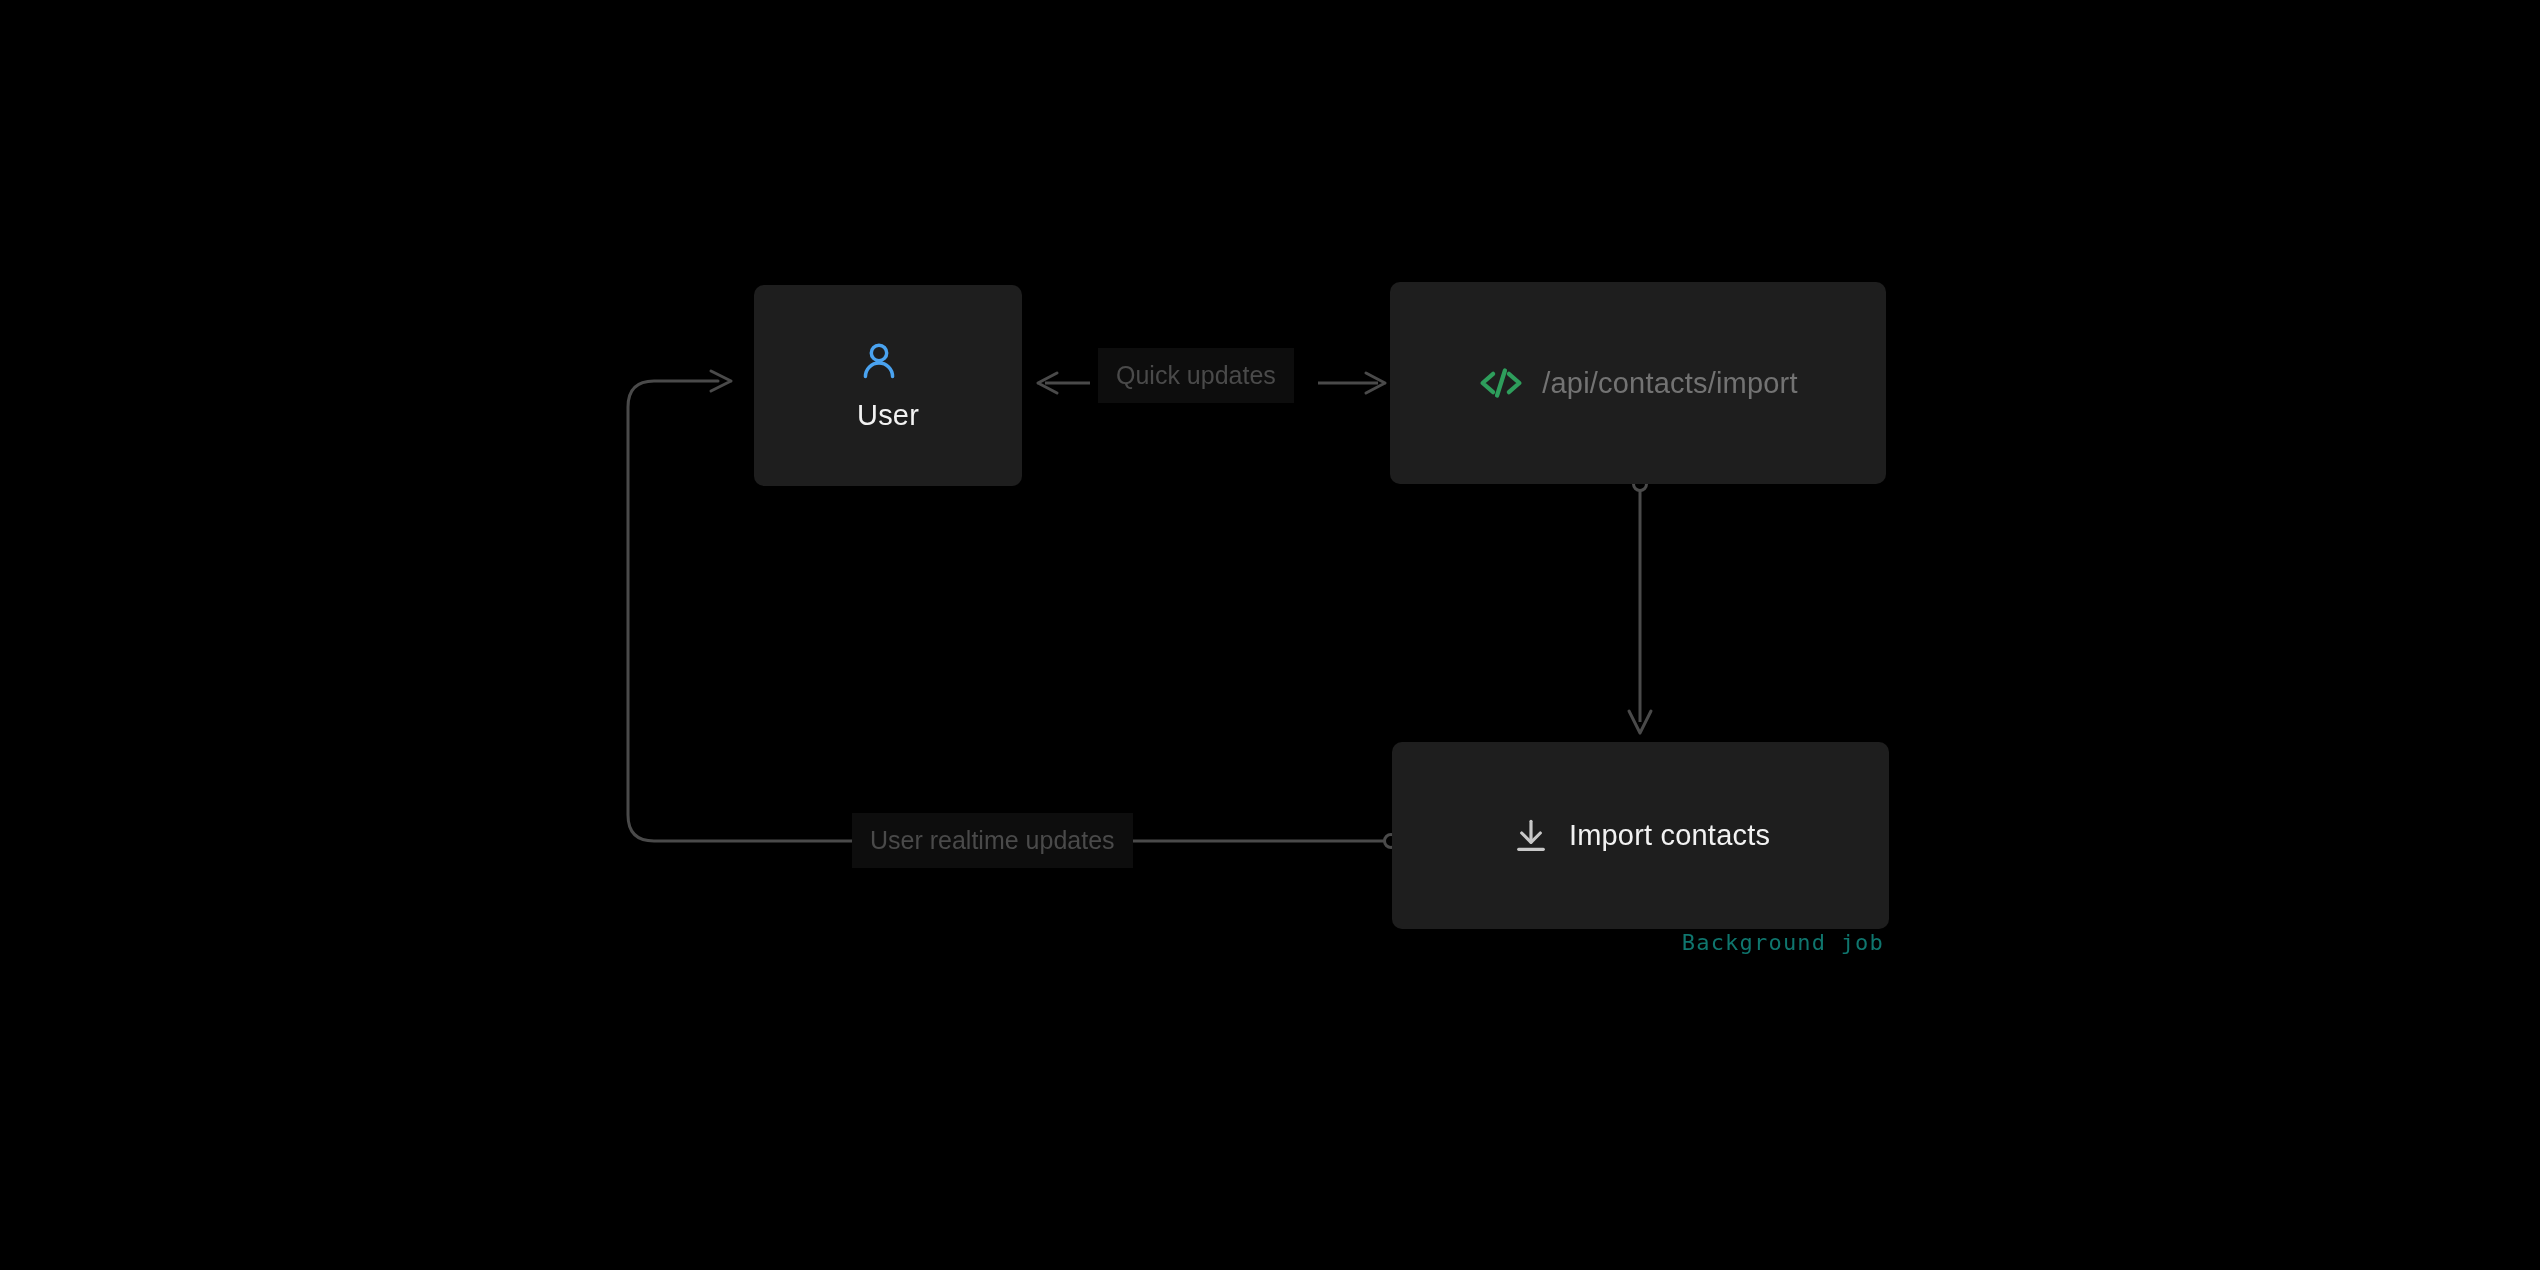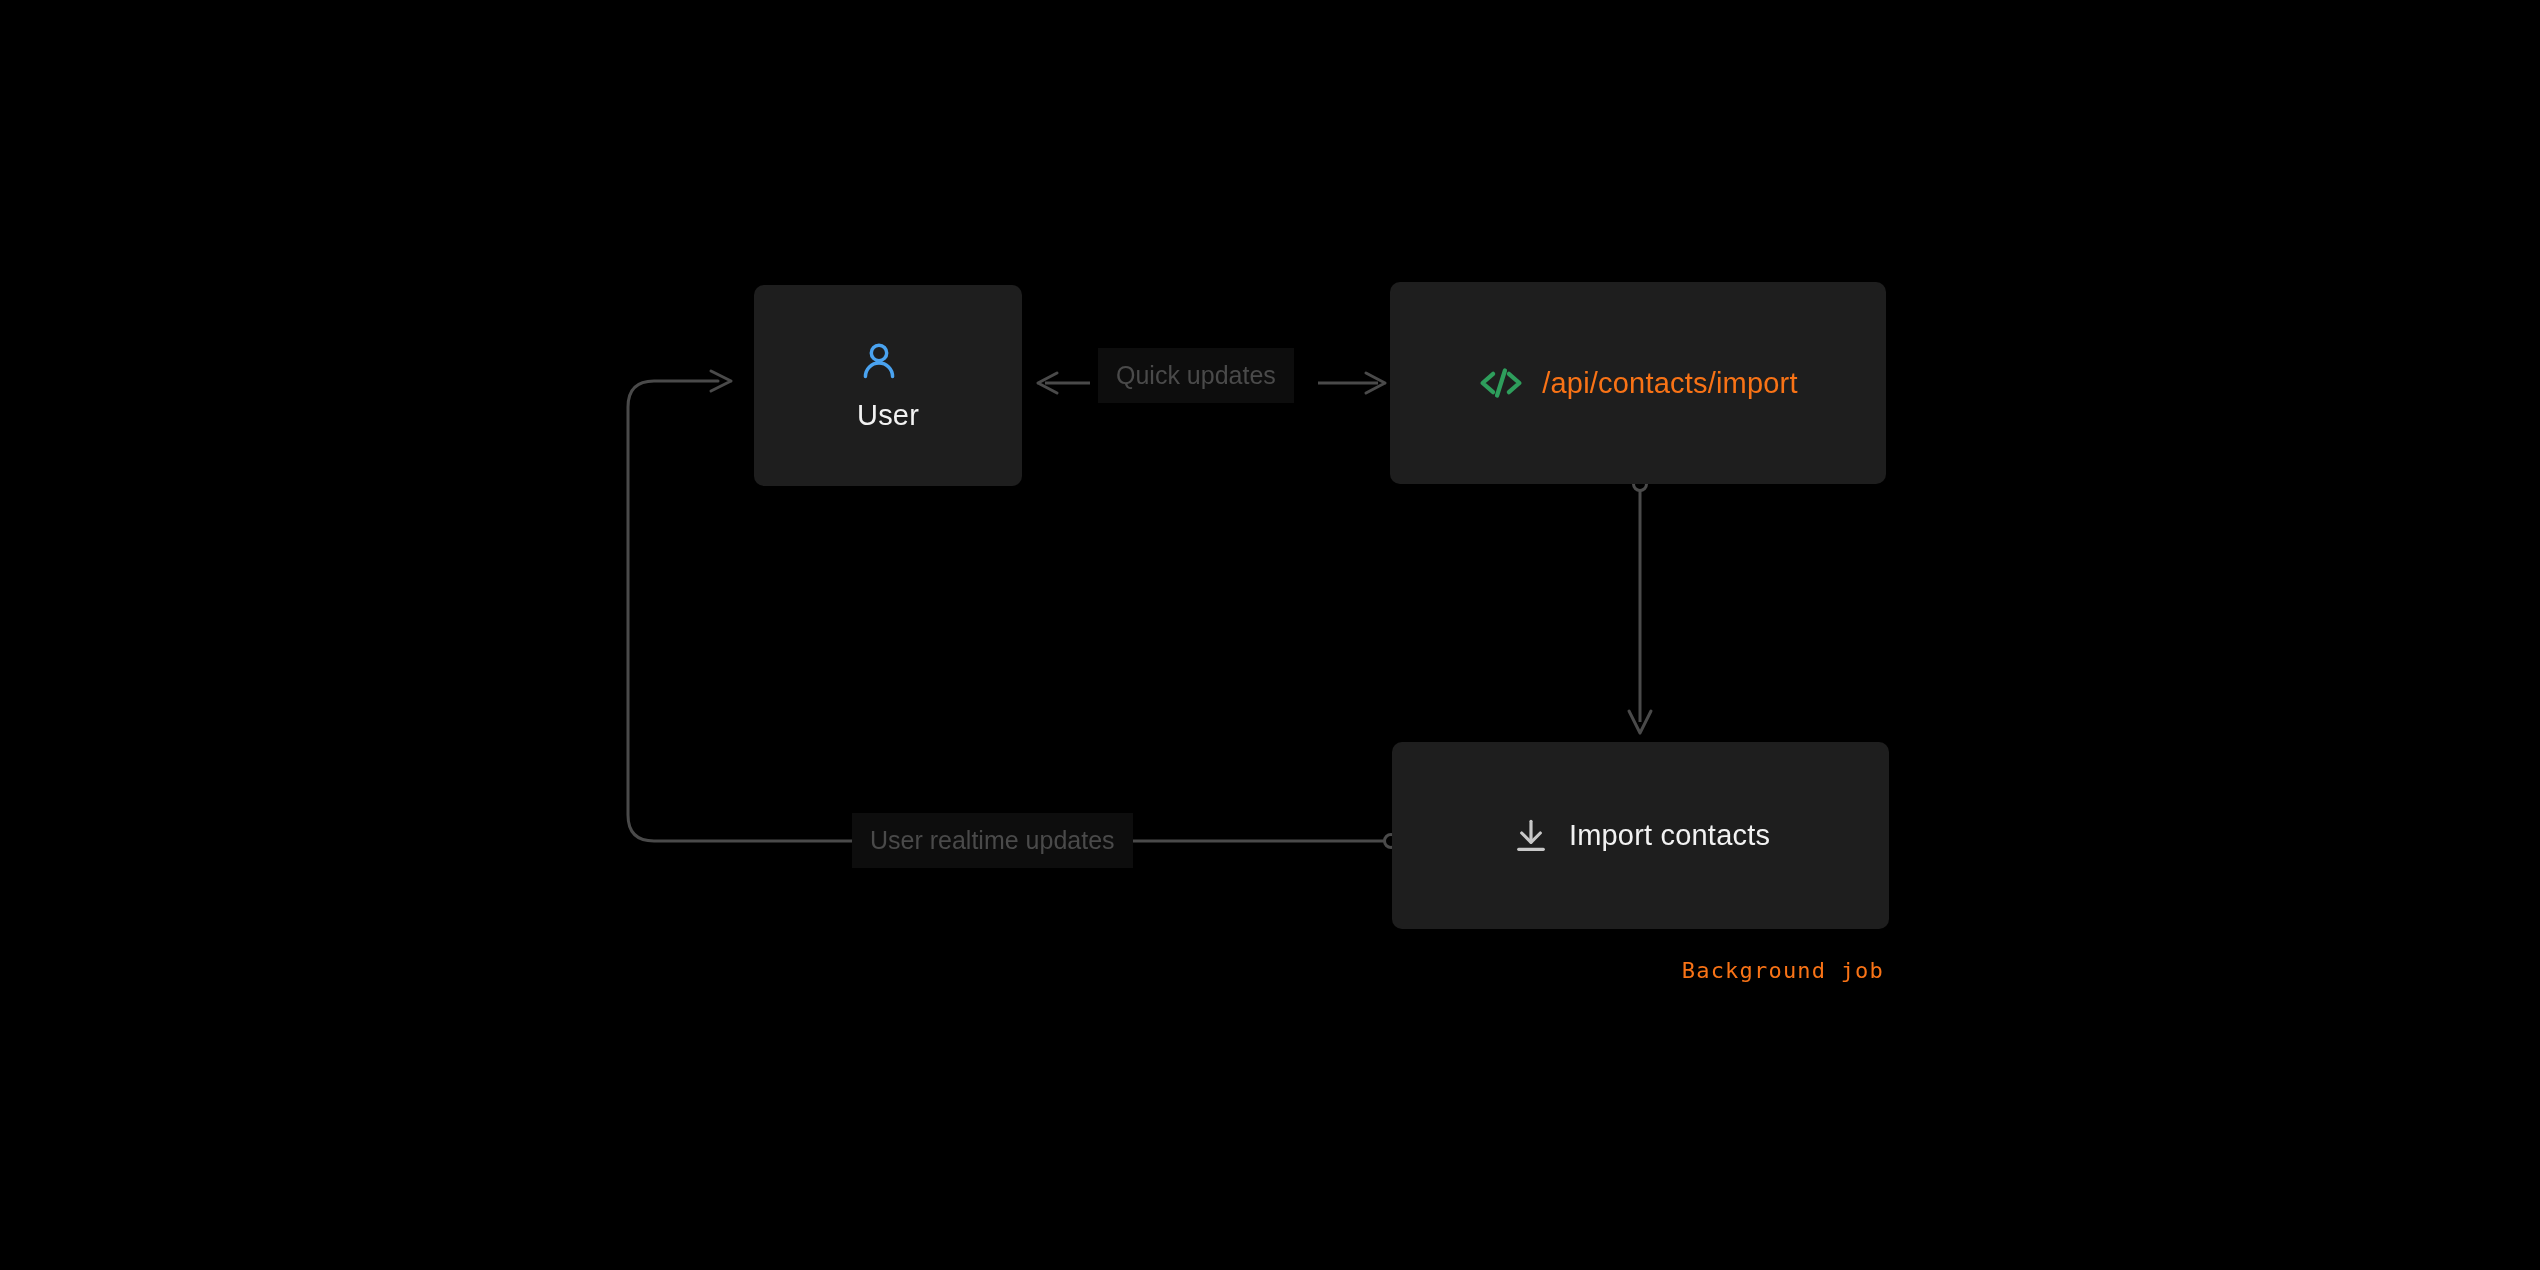--- a/index.html
+++ b/index.html
@@ -61,21 +61,21 @@
 
   .node-label {
     color: #f2f2f2;
     font-size: 29px;
     font-weight: 400;
     letter-spacing: 0.2px;
     white-space: nowrap;
   }
 
   .node-label.dim {
-    color: #f97316;
+    color: #737373;
   }
 
   #node-user {
     left: 754px;
     top: 285px;
     width: 268px;
     height: 201px;
   }
 
   #node-api {
@@ -124,24 +124,24 @@
 
   #label-realtime {
     left: 852px;
     top: 813px;
   }
 
   
   #annotation-background-job {
     position: absolute;
     left: 1400px;
-    top: 958px;
+    top: 930px;
     width: 484px;
     text-align: right;
-    color: #f97316;
+    color: #0f766e;
     font-family: "DejaVu Sans Mono", "Liberation Mono", monospace;
     font-size: 22px;
     letter-spacing: 1.2px;
     white-space: nowrap;
   }
 </style>
 </head>
 <body>
 
 <div id="canvas">

